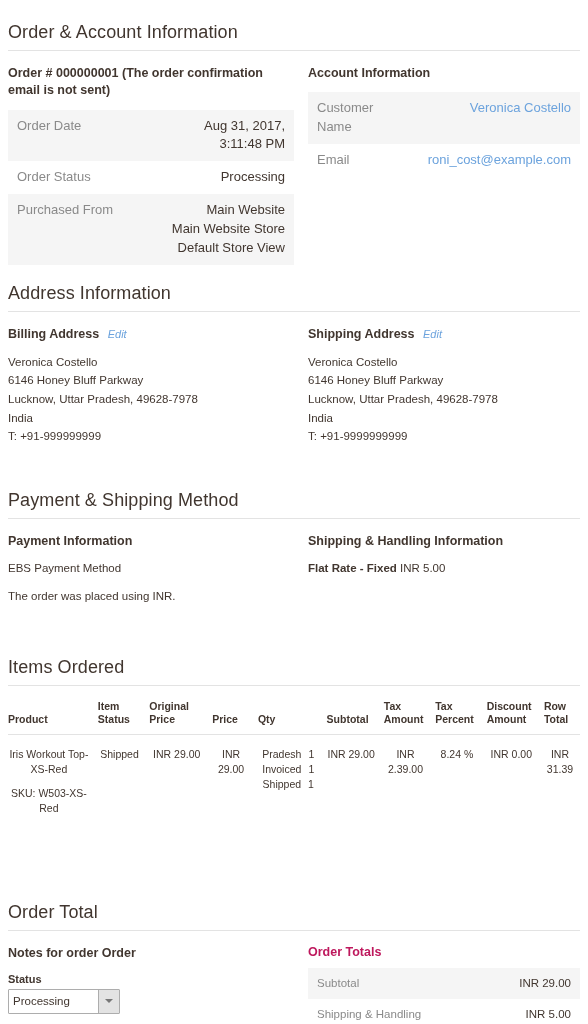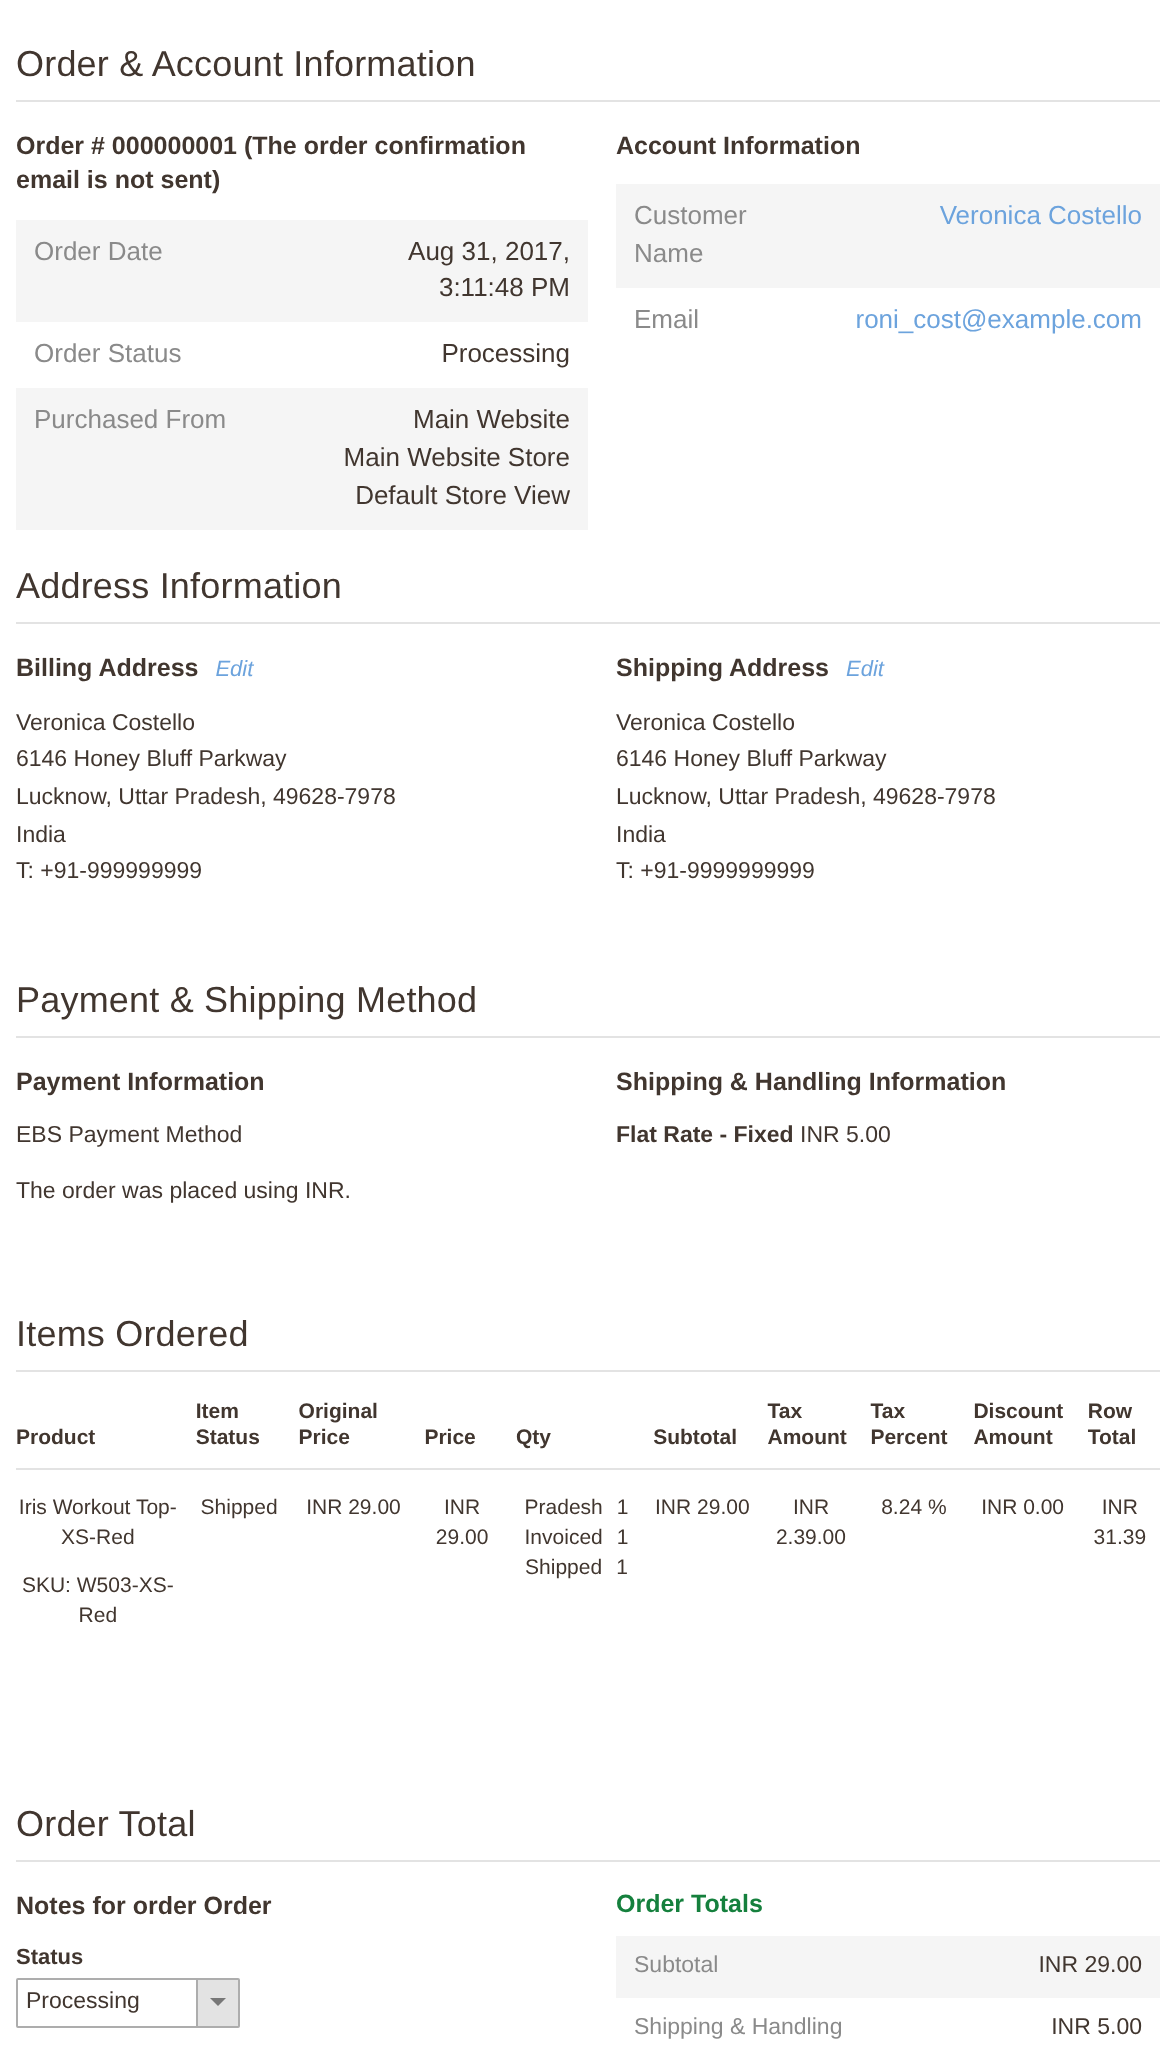--- a/index.html
+++ b/index.html
@@ -158,21 +158,21 @@
     color: #41362f;
     padding: 4px;
     resize: vertical;
     display: block;
   }
 
   
   .totals-title {
     font-size: 12.5px;
     font-weight: bold;
-    color: #15803d;
+    color: #be185d;
     margin: 14px 0 9px 0;
   }
   table.totals { width: 100%; border-collapse: collapse; }
   table.totals tr.shaded { background: #f5f5f5; }
   table.totals th, table.totals td {
     font-size: 11.5px;
     padding: 8px 9px;
     line-height: 1.3;
   }
   table.totals th { text-align: left; font-weight: normal; color: #8a8a8a; }

